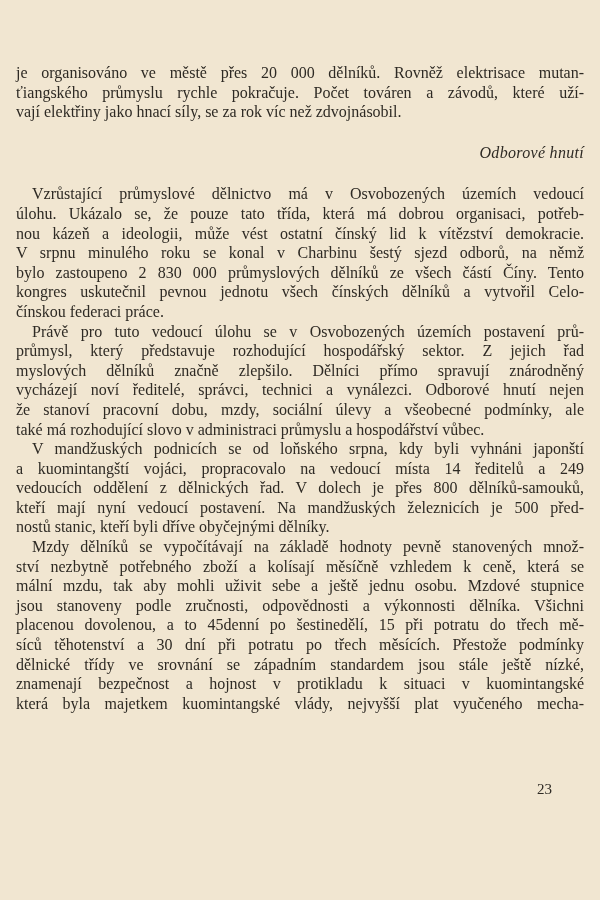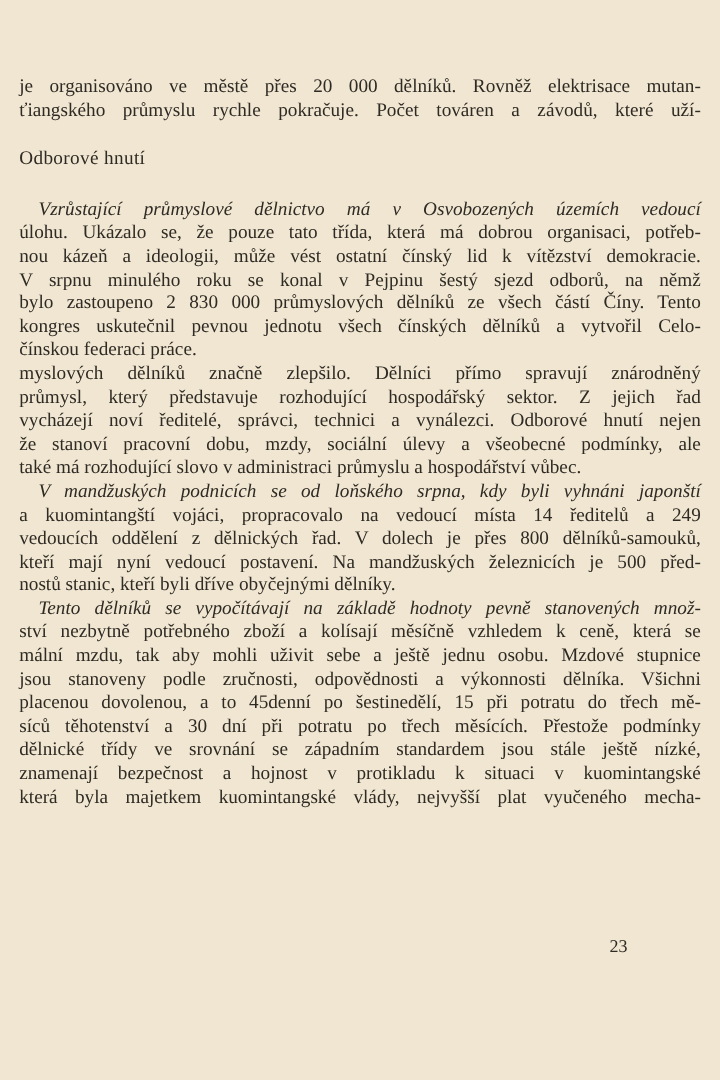--- a/index.html
+++ b/index.html
@@ -13,70 +13,72 @@
   .page {
     position: absolute; left: 16px; top: 63px; width: 568px;
     font-size: 16px; line-height: 19.6px;
   }
   .line {
     display: block; white-space: nowrap;
     text-align: justify; text-align-last: justify;
     height: 19.6px;
   }
   .line.last { text-align-last: left; }
-  .indent { padding-left: 16px; font-style: italic; }
+  .indent { padding-left: 16px; }
   .heading {
-    text-align: left;
+    font-style: italic; text-align: right;
     margin: 21px 0 22px 0; height: 19.6px;
     letter-spacing: 0.3px;
   }
   .pagenum {
-    position: absolute; left: 508px; top: 781px;
+    position: absolute; left: 537px; top: 781px;
     font-size: 15px;
   }
 </style>
 </head>
 <body>
 
 <div class="page">
   <div>
     <span class="line">je organisováno ve městě přes 20 000 dělníků. Rovněž elektrisace mutan-</span>
     <span class="line">ťiangského průmyslu rychle pokračuje. Počet továren a závodů, které uží-</span>
+    <span class="line last">vají elektřiny jako hnací síly, se za rok víc než zdvojnásobil.</span>
   </div>
 
   <div class="heading">Odborové hnutí</div>
 
   <div>
     <span class="line indent">Vzrůstající průmyslové dělnictvo má v Osvobozených územích vedoucí</span>
     <span class="line">úlohu. Ukázalo se, že pouze tato třída, která má dobrou organisaci, potřeb-</span>
     <span class="line">nou kázeň a ideologii, může vést ostatní čínský lid k vítězství demokracie.</span>
-    <span class="line">V srpnu minulého roku se konal v Pejpinu šestý sjezd odborů, na němž</span>
+    <span class="line">V srpnu minulého roku se konal v Charbinu šestý sjezd odborů, na němž</span>
     <span class="line">bylo zastoupeno 2 830 000 průmyslových dělníků ze všech částí Číny. Tento</span>
     <span class="line">kongres uskutečnil pevnou jednotu všech čínských dělníků a vytvořil Celo-</span>
     <span class="line last">čínskou federaci práce.</span>
   </div>
 
   <div>
+    <span class="line indent">Právě pro tuto vedoucí úlohu se v Osvobozených územích postavení prů-</span>
+    <span class="line">průmysl, který představuje rozhodující hospodářský sektor. Z jejich řad</span>
     <span class="line">myslových dělníků značně zlepšilo. Dělníci přímo spravují znárodněný</span>
-    <span class="line">průmysl, který představuje rozhodující hospodářský sektor. Z jejich řad</span>
     <span class="line">vycházejí noví ředitelé, správci, technici a vynálezci. Odborové hnutí nejen</span>
     <span class="line">že stanoví pracovní dobu, mzdy, sociální úlevy a všeobecné podmínky, ale</span>
     <span class="line last">také má rozhodující slovo v administraci průmyslu a hospodářství vůbec.</span>
   </div>
 
   <div>
     <span class="line indent">V mandžuských podnicích se od loňského srpna, kdy byli vyhnáni japonští</span>
     <span class="line">a kuomintangští vojáci, propracovalo na vedoucí místa 14 ředitelů a 249</span>
     <span class="line">vedoucích oddělení z dělnických řad. V dolech je přes 800 dělníků-samouků,</span>
     <span class="line">kteří mají nyní vedoucí postavení. Na mandžuských železnicích je 500 před-</span>
     <span class="line last">nostů stanic, kteří byli dříve obyčejnými dělníky.</span>
   </div>
 
   <div>
-    <span class="line indent">Tento dělníků se vypočítávají na základě hodnoty pevně stanovených množ-</span>
+    <span class="line indent">Mzdy dělníků se vypočítávají na základě hodnoty pevně stanovených množ-</span>
     <span class="line">ství nezbytně potřebného zboží a kolísají měsíčně vzhledem k ceně, která se</span>
     <span class="line">mální mzdu, tak aby mohli uživit sebe a ještě jednu osobu. Mzdové stupnice</span>
     <span class="line">jsou stanoveny podle zručnosti, odpovědnosti a výkonnosti dělníka. Všichni</span>
     <span class="line">placenou dovolenou, a to 45denní po šestinedělí, 15 při potratu do třech mě-</span>
     <span class="line">síců těhotenství a 30 dní při potratu po třech měsících. Přestože podmínky</span>
     <span class="line">dělnické třídy ve srovnání se západním standardem jsou stále ještě nízké,</span>
     <span class="line">znamenají bezpečnost a hojnost v protikladu k situaci v kuomintangské</span>
     <span class="line">která byla majetkem kuomintangské vlády, nejvyšší plat vyučeného mecha-</span>
   </div>
 </div>

